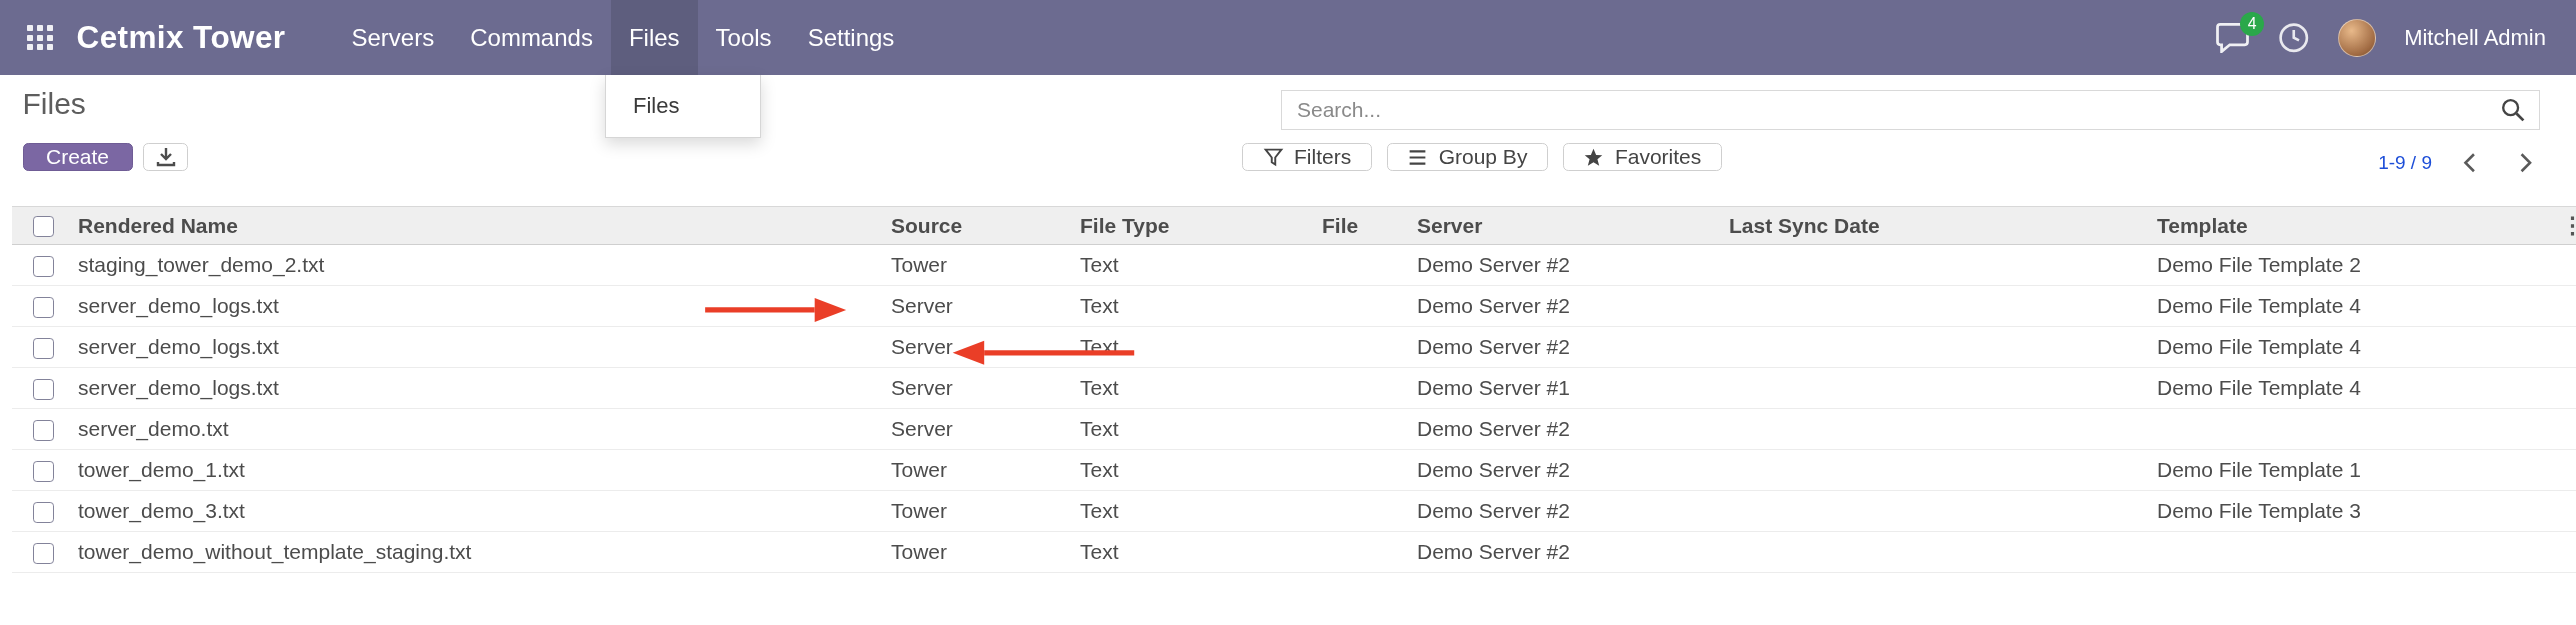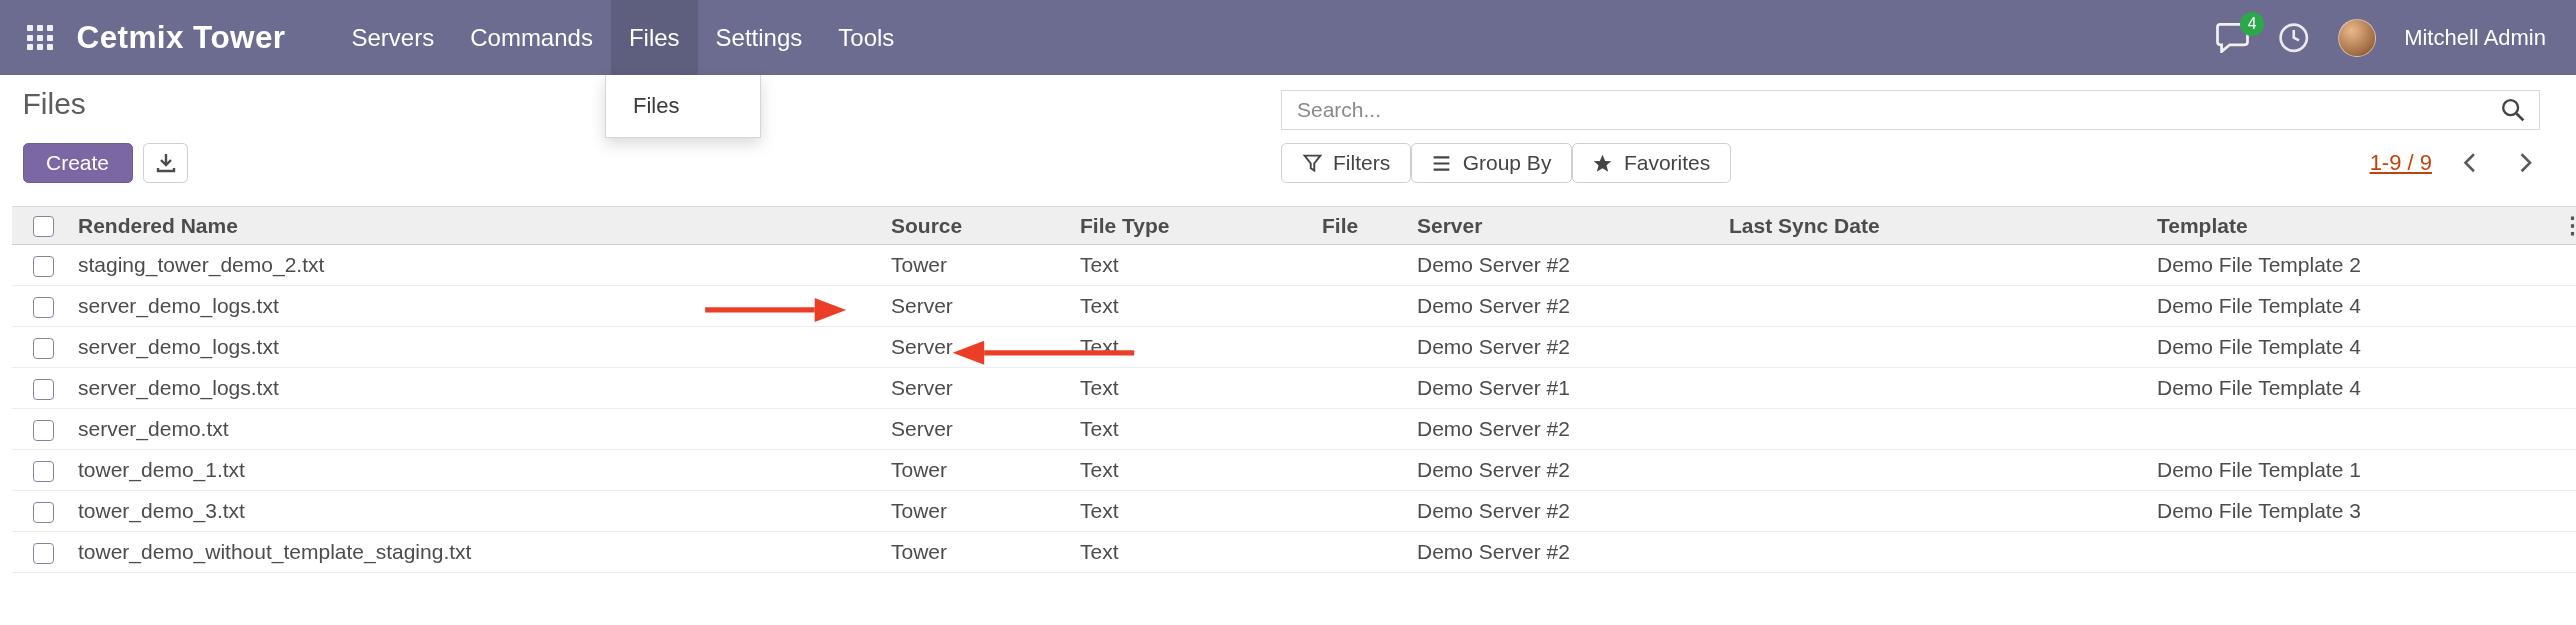--- a/index.html
+++ b/index.html
@@ -34,39 +34,39 @@
   .dropdown { position:absolute; left:605px; top:75px; width:156px; z-index:30;
               background:#fff; border:0.8px solid #d6d6d6; border-top:none;
               box-shadow:0 6px 15px rgba(0,0,0,.15); padding:9px 0; }
   .dropdown a { display:block; font-size:22px; color:#3a3a3a; padding:9px 27px;
                 text-decoration:none; cursor:pointer; white-space:nowrap; }
 
   
   .page-title { position:absolute; left:22.5px; top:87px; font-size:30px;
                 font-weight:400; color:#5d5d5d; }
   .cp-buttons { position:absolute; left:22.5px; top:143px; display:flex; gap:10.5px; height:40px; }
-  .btn { height:40px; font-size:21px; border-radius:5.3px; display:inline-flex;
+  .btn { height:28px; font-size:21px; border-radius:5.3px; display:inline-flex;
          align-items:center; justify-content:center; cursor:pointer;
          font-family:"Liberation Sans", sans-serif; }
   .btn-primary { background:#7b67a3; color:#fff; border:0.8px solid #6f5c95; padding:0 22.5px; }
   .btn-white { background:#fff; color:#444; border:0.8px solid #cfcfcf; padding:0 19.5px; gap:10.5px; }
   .btn-square { width:45px; padding:0; }
 
   .searchbox { position:absolute; left:1281px; top:90px; width:1259px; height:40px;
                border:0.8px solid #d9d9d9; background:#fff; display:flex; align-items:center; }
   .searchbox input { flex:1; border:none; outline:none; font-size:21px; color:#333;
                      padding:0 15px; height:100%; font-family:Liberation Sans, sans-serif; }
   .searchbox input::placeholder { color:#8a8a8a; }
   .searchbox .search-ic { padding:0 13.5px; display:flex; align-items:center; cursor:pointer; }
 
-  .cp-row2 { position:absolute; left:1281px; top:143px; display:flex; height:40px; }
+  .cp-row2 { position:absolute; left:1242px; top:143px; display:flex; gap:15px; height:40px; }
 
   .pager { position:absolute; right:36px; top:143px; height:40px; display:flex;
            align-items:center; gap:22.5px; }
-  .pager .range { font-size:22px; color:#c2410c;text-decoration:underline; }
+  .pager .range { font-size:19px; color:#1d4ed8; }
   .pager-btn { background:none; border:none; cursor:pointer; display:flex; align-items:center; padding:0 3px; }
 
   
   table { position:absolute; top:206px; left:12px; width:2576px; border-collapse:collapse;
           table-layout:fixed; }
   col.c-check { width:63px; }  col.c-name { width:813px; } col.c-source { width:189px; }
   col.c-ftype { width:242px; } col.c-file { width:95px; }  col.c-server { width:312px; }
   col.c-sync { width:428px; }  col.c-tpl { width:402px; }   col.c-gear { width:33px; }
   thead th { background:#efefef; border-top:0.8px solid #d8d8d8; border-bottom:0.8px solid #cfcfcf;
              height:38px; font-size:21px; font-weight:bold; color:#4c4c4c; text-align:left;
@@ -99,22 +99,22 @@
         <span></span>
         <span></span>
         <span></span>
         <span></span>
     </div>
     <div class="brand">Cetmix Tower</div>
     <nav class="menus">
       <a>Servers</a>
       <a>Commands</a>
       <a class="active">Files</a>
+      <a>Tools</a>
       <a>Settings</a>
-      <a>Tools</a>
     </nav>
     <div class="nav-right">
       <div class="icon-btn">
         <svg width="33" height="30" viewBox="0 0 24 22">
           <path d="M3 1 H21 Q23 1 23 3 V14 Q23 16 21 16 H10 L4 21 V16 H3 Q1 16 1 14 V3 Q1 1 3 1 Z" fill="none" stroke="#ffffff" stroke-width="2" opacity="0.9"></path>
         </svg>
         <span class="badge">4</span>
       </div>
       <div class="icon-btn">
         <svg width="31.5" height="31.5" viewBox="0 0 24 24">

